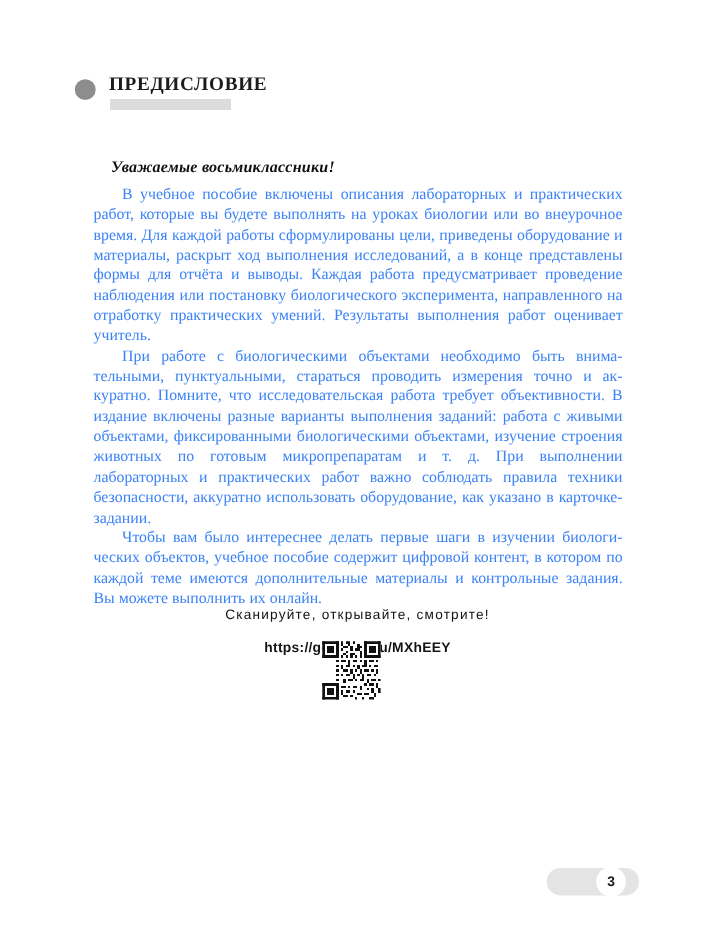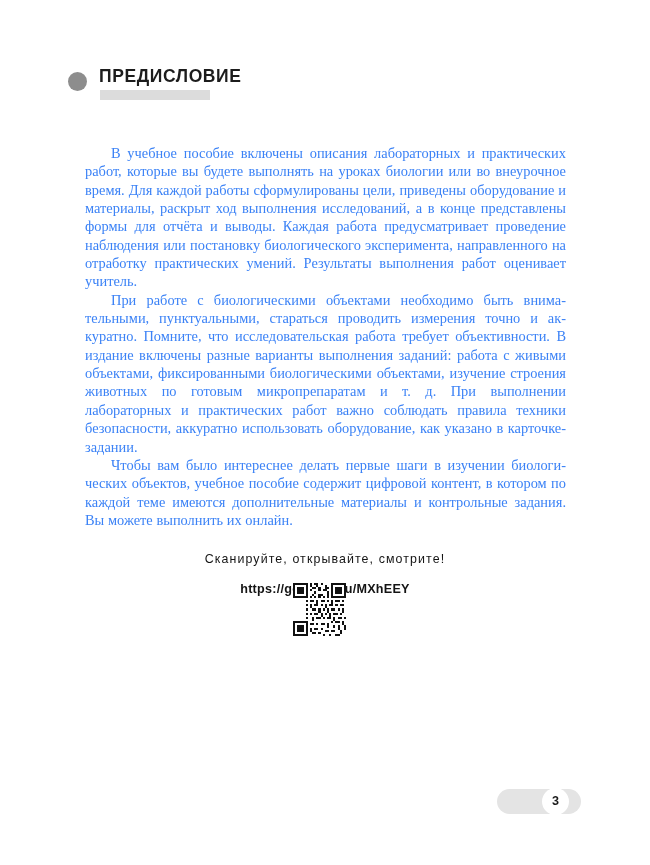--- a/index.html
+++ b/index.html
@@ -40,21 +40,21 @@
     top: 6px;
     width: 19px;
     height: 19px;
     border-radius: 50%;
     background: #8d8d8d;
   }
   .chapter-title {
     position: absolute;
     left: 31px;
     top: 0px;
-    font-family: Liberation Sans, sans-serif;
+    font-family: Liberation Serif, serif;
     font-weight: bold;
     font-size: 17.5px;
     letter-spacing: 0.6px;
     color: #1c1c1c;
     white-space: nowrap;
   }
   .chapter-rule {
     position: absolute;
     left: 32px;
     top: 24px;
@@ -166,20 +166,21 @@
 
 <div class="page">
 
   <div class="chapter-header">
     <span class="chapter-bullet"></span>
     <div class="chapter-title">ПРЕДИСЛОВИЕ</div>
     <div class="chapter-rule"></div>
   </div>
 
   <div class="content">
+    <div class="greeting">Уважаемые восьмиклассники!</div>
     <p class="para">В учебное пособие включены описания лабораторных и практи­ческих работ, которые вы будете выполнять на уроках биологии или во внеурочное время. Для каждой работы сформулированы цели, приве­дены оборудование и материалы, раскрыт ход выполнения исследова­ний, а в конце представлены формы для отчёта и выводы. Каждая работа предусматривает проведение наблюдения или постановку биологическо­го эксперимента, направленного на отработку практических умений. Результаты выполнения работ оценивает учитель.</p>
     <p class="para">При работе с биологическими объектами необходимо быть внима­тельными, пунктуальными, стараться проводить измерения точно и ак­куратно. Помните, что исследовательская работа требует объективности. В издание включены разные варианты выполнения заданий: работа с живыми объектами, фиксированными биологическими объектами, изучение строения животных по готовым микропрепаратам и т. д. При выполнении лабораторных и практических работ важно соблюдать пра­вила техники безопасности, аккуратно использовать оборудование, как указано в карточке-задании.</p>
     <p class="para">Чтобы вам было интереснее делать первые шаги в изучении биологи­ческих объектов, учебное пособие содержит цифровой контент, в котором по каждой теме имеются дополнительные материалы и контрольные за­дания. Вы можете выполнить их онлайн.</p>
   </div>
 
   <div class="scan-block">
     <p class="scan-call">Сканируйте, открывайте, смотрите!</p>
     <p class="scan-url">https://go.https.ru/MXhEEY</p>
   </div>
 

